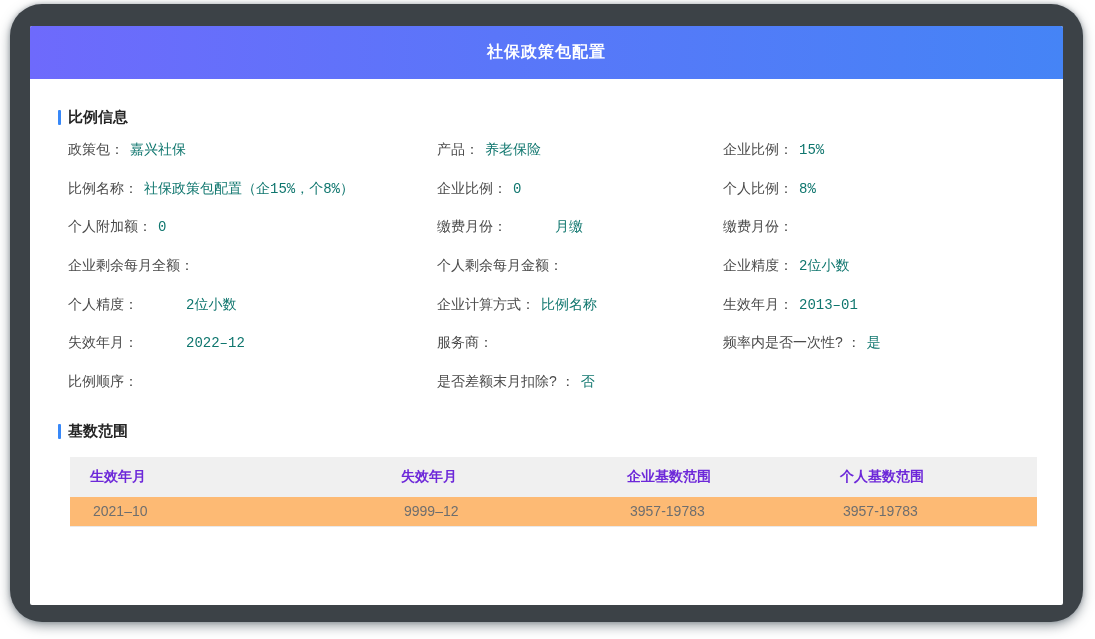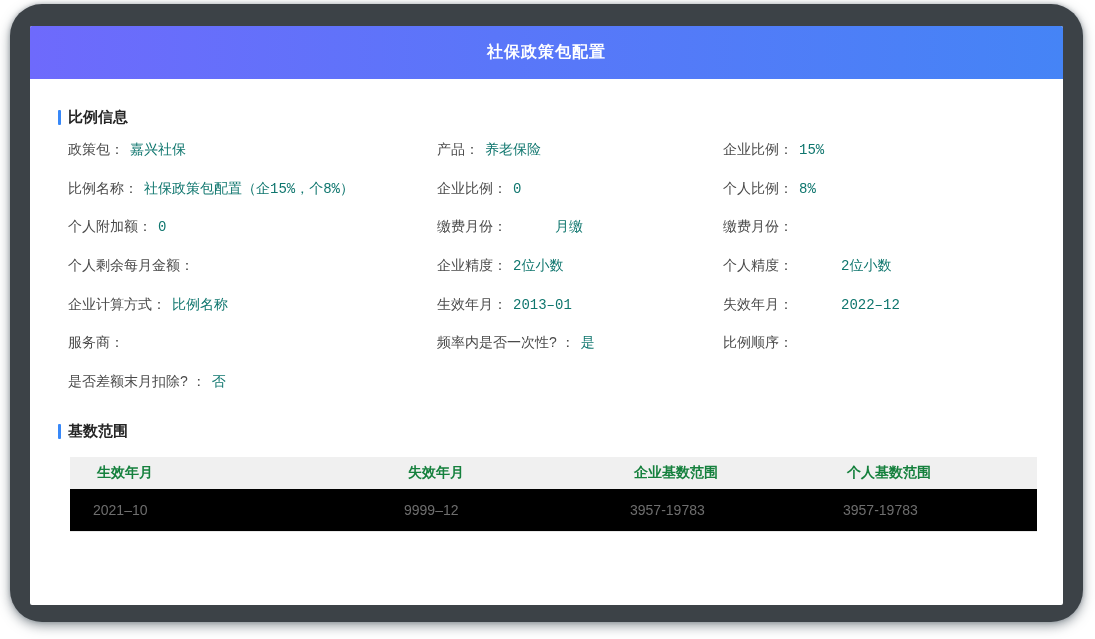--- a/index.html
+++ b/index.html
@@ -38,26 +38,26 @@
   }
   .field { font-size:14px; white-space:nowrap; overflow:hidden; }
   .field-label { color:#4a4a4a; }
   .field-value { color:#0f766e; margin-left:6px; white-space:pre-wrap;font-family:Liberation Mono, monospace; }
 
   
   .base-table { margin:16px 0 0 12px; }
   .table-row { display:grid; grid-template-columns:311px 226px 213px 1fr; }
   .table-row.head { background:#f0f0f0; }
   .th {
-    padding-left:27px; height:32px; display:flex; align-items:center;
-    font-size:14px; font-weight:600; color:#15803d;
+    padding-left:20px; height:40px; display:flex; align-items:center;
+    font-size:14px; font-weight:600; color:#6d28d9;
   }
   .td {
-    padding-left:23px; height:43px; display:flex; align-items:center;
-    font-size:14px; color:#6e6e6e; background:#000000;
+    padding-left:23px; height:30px; display:flex; align-items:center;
+    font-size:14px; color:#6e6e6e; background:#fdba74;
     border-bottom:1px solid #e9e9e9;
   }
 </style>
 </head>
 <body>
 
 <div class="device-frame">
   <div class="window">
 
     <div class="modal-header">
@@ -77,20 +77,21 @@
         <div class="field"><span class="field-label">企业比例：</span><span class="field-value">15%</span></div>
 
         <div class="field"><span class="field-label">比例名称：</span><span class="field-value">社保政策包配置（企15%，个8%）</span></div>
         <div class="field"><span class="field-label">企业比例：</span><span class="field-value">0</span></div>
 
         <div class="field"><span class="field-label">个人比例：</span><span class="field-value">8%</span></div>
         <div class="field"><span class="field-label">个人附加额：</span><span class="field-value">0</span></div>
         <div class="field"><span class="field-label">缴费月份：</span><span class="field-value">     月缴</span></div>
 
         <div class="field"><span class="field-label">缴费月份：</span><span class="field-value"></span></div>
+        <div class="field"><span class="field-label">企业剩余每月全额：</span><span class="field-value"></span></div>
         <div class="field"><span class="field-label">个人剩余每月金额：</span><span class="field-value"></span></div>
 
         <div class="field"><span class="field-label">企业精度：</span><span class="field-value">2位小数</span></div>
         <div class="field"><span class="field-label">个人精度：</span><span class="field-value">     2位小数</span></div>
         <div class="field"><span class="field-label">企业计算方式：</span><span class="field-value">比例名称</span></div>
 
         <div class="field"><span class="field-label">生效年月：</span><span class="field-value">2013–01</span></div>
         <div class="field"><span class="field-label">失效年月：</span><span class="field-value">     2022–12</span></div>
         <div class="field"><span class="field-label">服务商：</span><span class="field-value"></span></div>
 

